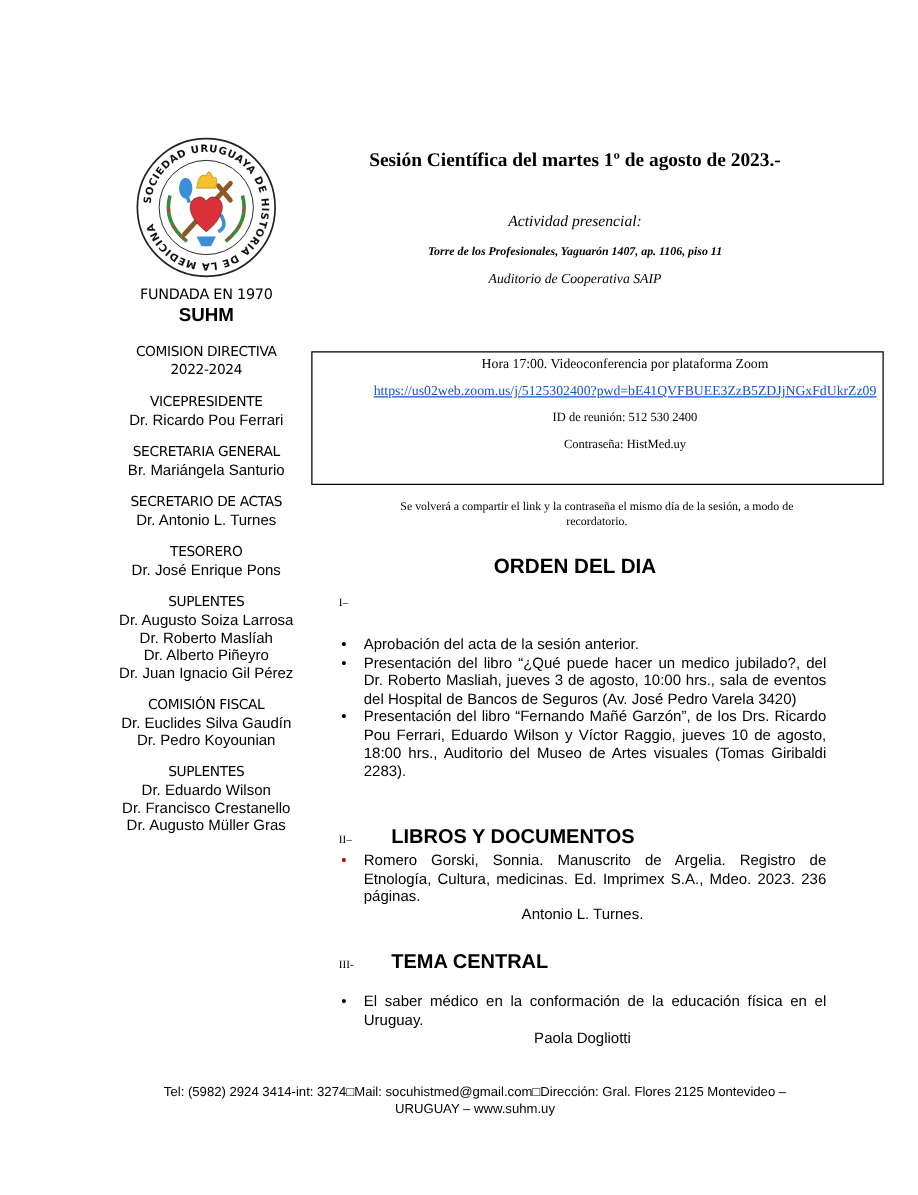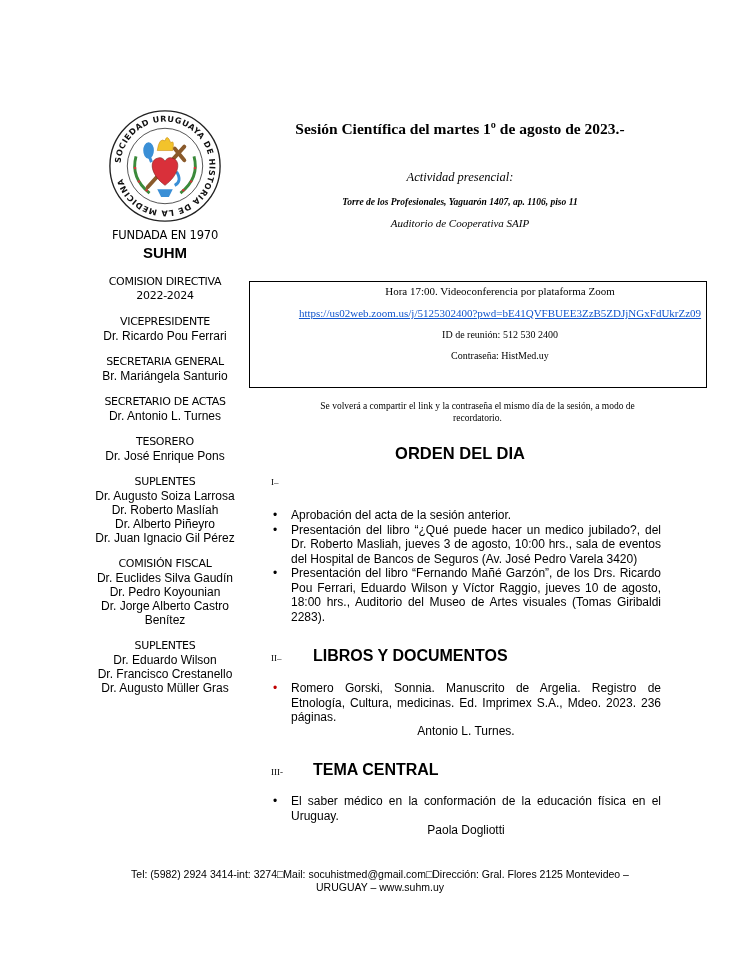--- a/index.html
+++ b/index.html
@@ -116,21 +116,20 @@
     <div class="role">SUPLENTES</div>
     <div class="member">Dr. Augusto Soiza Larrosa</div>
     <div class="member">Dr. Roberto Maslíah</div>
     <div class="member">Dr. Alberto Piñeyro</div>
     <div class="member">Dr. Juan Ignacio Gil Pérez</div>
   </div>
   <div class="block">
     <div class="role">COMISIÓN FISCAL</div>
     <div class="member">Dr. Euclides Silva Gaudín</div>
     <div class="member">Dr. Pedro Koyounian</div>
-    <div class="member">Dr. Jorge Alberto Castro Benítez</div>
   </div>
   <div class="block">
     <div class="role">SUPLENTES</div>
     <div class="member">Dr. Eduardo Wilson</div>
     <div class="member">Dr. Francisco Crestanello</div>
     <div class="member">Dr. Augusto Müller Gras</div>
   </div>
 </div>
 
 <div class="right">
@@ -153,21 +152,21 @@
 
 <div class="section-head" style="top:477px;">
   <span class="num">I–</span>
 </div>
 <ul class="list" style="top:508px;">
   <li><span class="bullet">•</span><span>Aprobación del acta de la sesión anterior.</span></li>
   <li><span class="bullet">•</span><span>Presentación del libro “¿Qué puede hacer un medico jubilado?, del Dr. Roberto Masliah, jueves 3 de agosto, 10:00 hrs., sala de eventos del Hospital de Bancos de Seguros (Av. José Pedro Varela 3420)</span></li>
   <li><span class="bullet">•</span><span>Presentación del libro “Fernando Mañé Garzón”, de los Drs. Ricardo Pou Ferrari, Eduardo Wilson y Víctor Raggio, jueves 10 de agosto, 18:00 hrs., Auditorio del Museo de Artes visuales (Tomas Giribaldi 2283).</span></li>
 </ul>
 
-<div class="section-head" style="top:647px;">
+<div class="section-head" style="top:661px;">
   <span class="num">II–</span>
   <span class="title">LIBROS Y DOCUMENTOS</span>
 </div>
 <ul class="list" style="top:681px;">
   <li><span class="bullet red">•</span><span>Romero Gorski, Sonnia. Manuscrito de Argelia. Registro de Etnología, Cultura, medicinas. Ed. Imprimex S.A., Mdeo. 2023. 236 páginas.</span></li>
 </ul>
 <div class="signature" style="top:724px;">Antonio L. Turnes.</div>
 
 <div class="section-head" style="top:761px;">
   <span class="num">III-</span>

